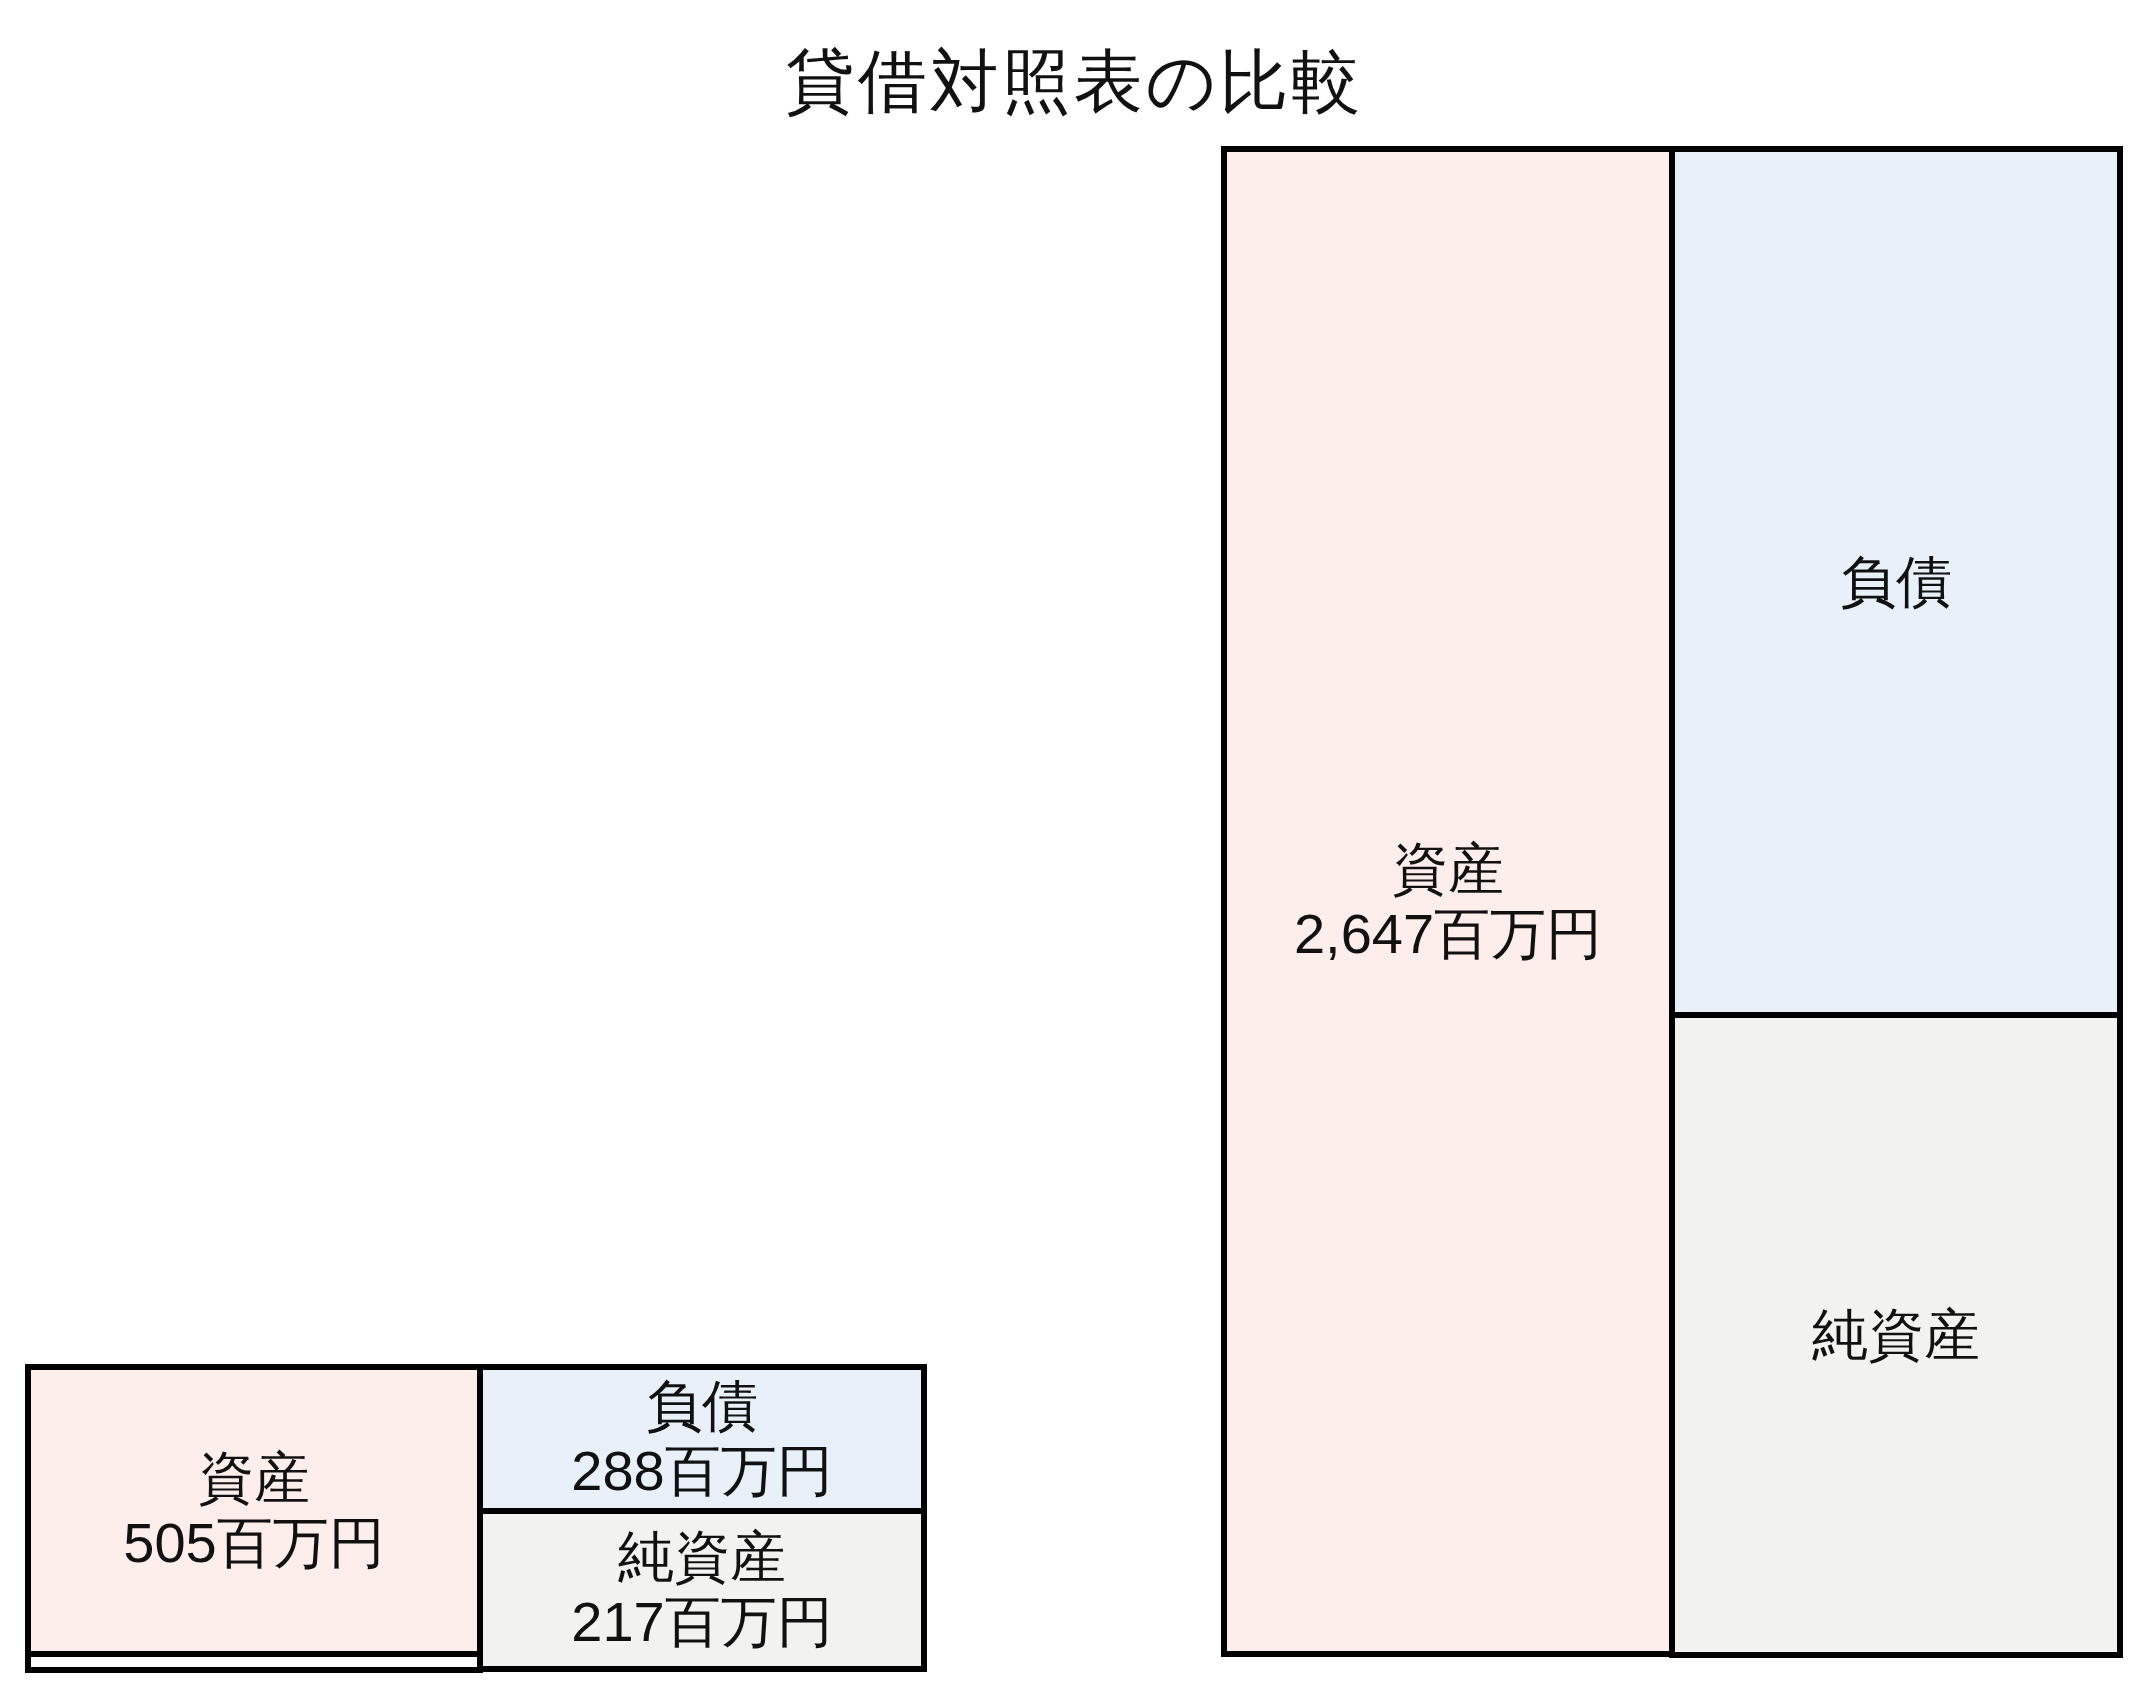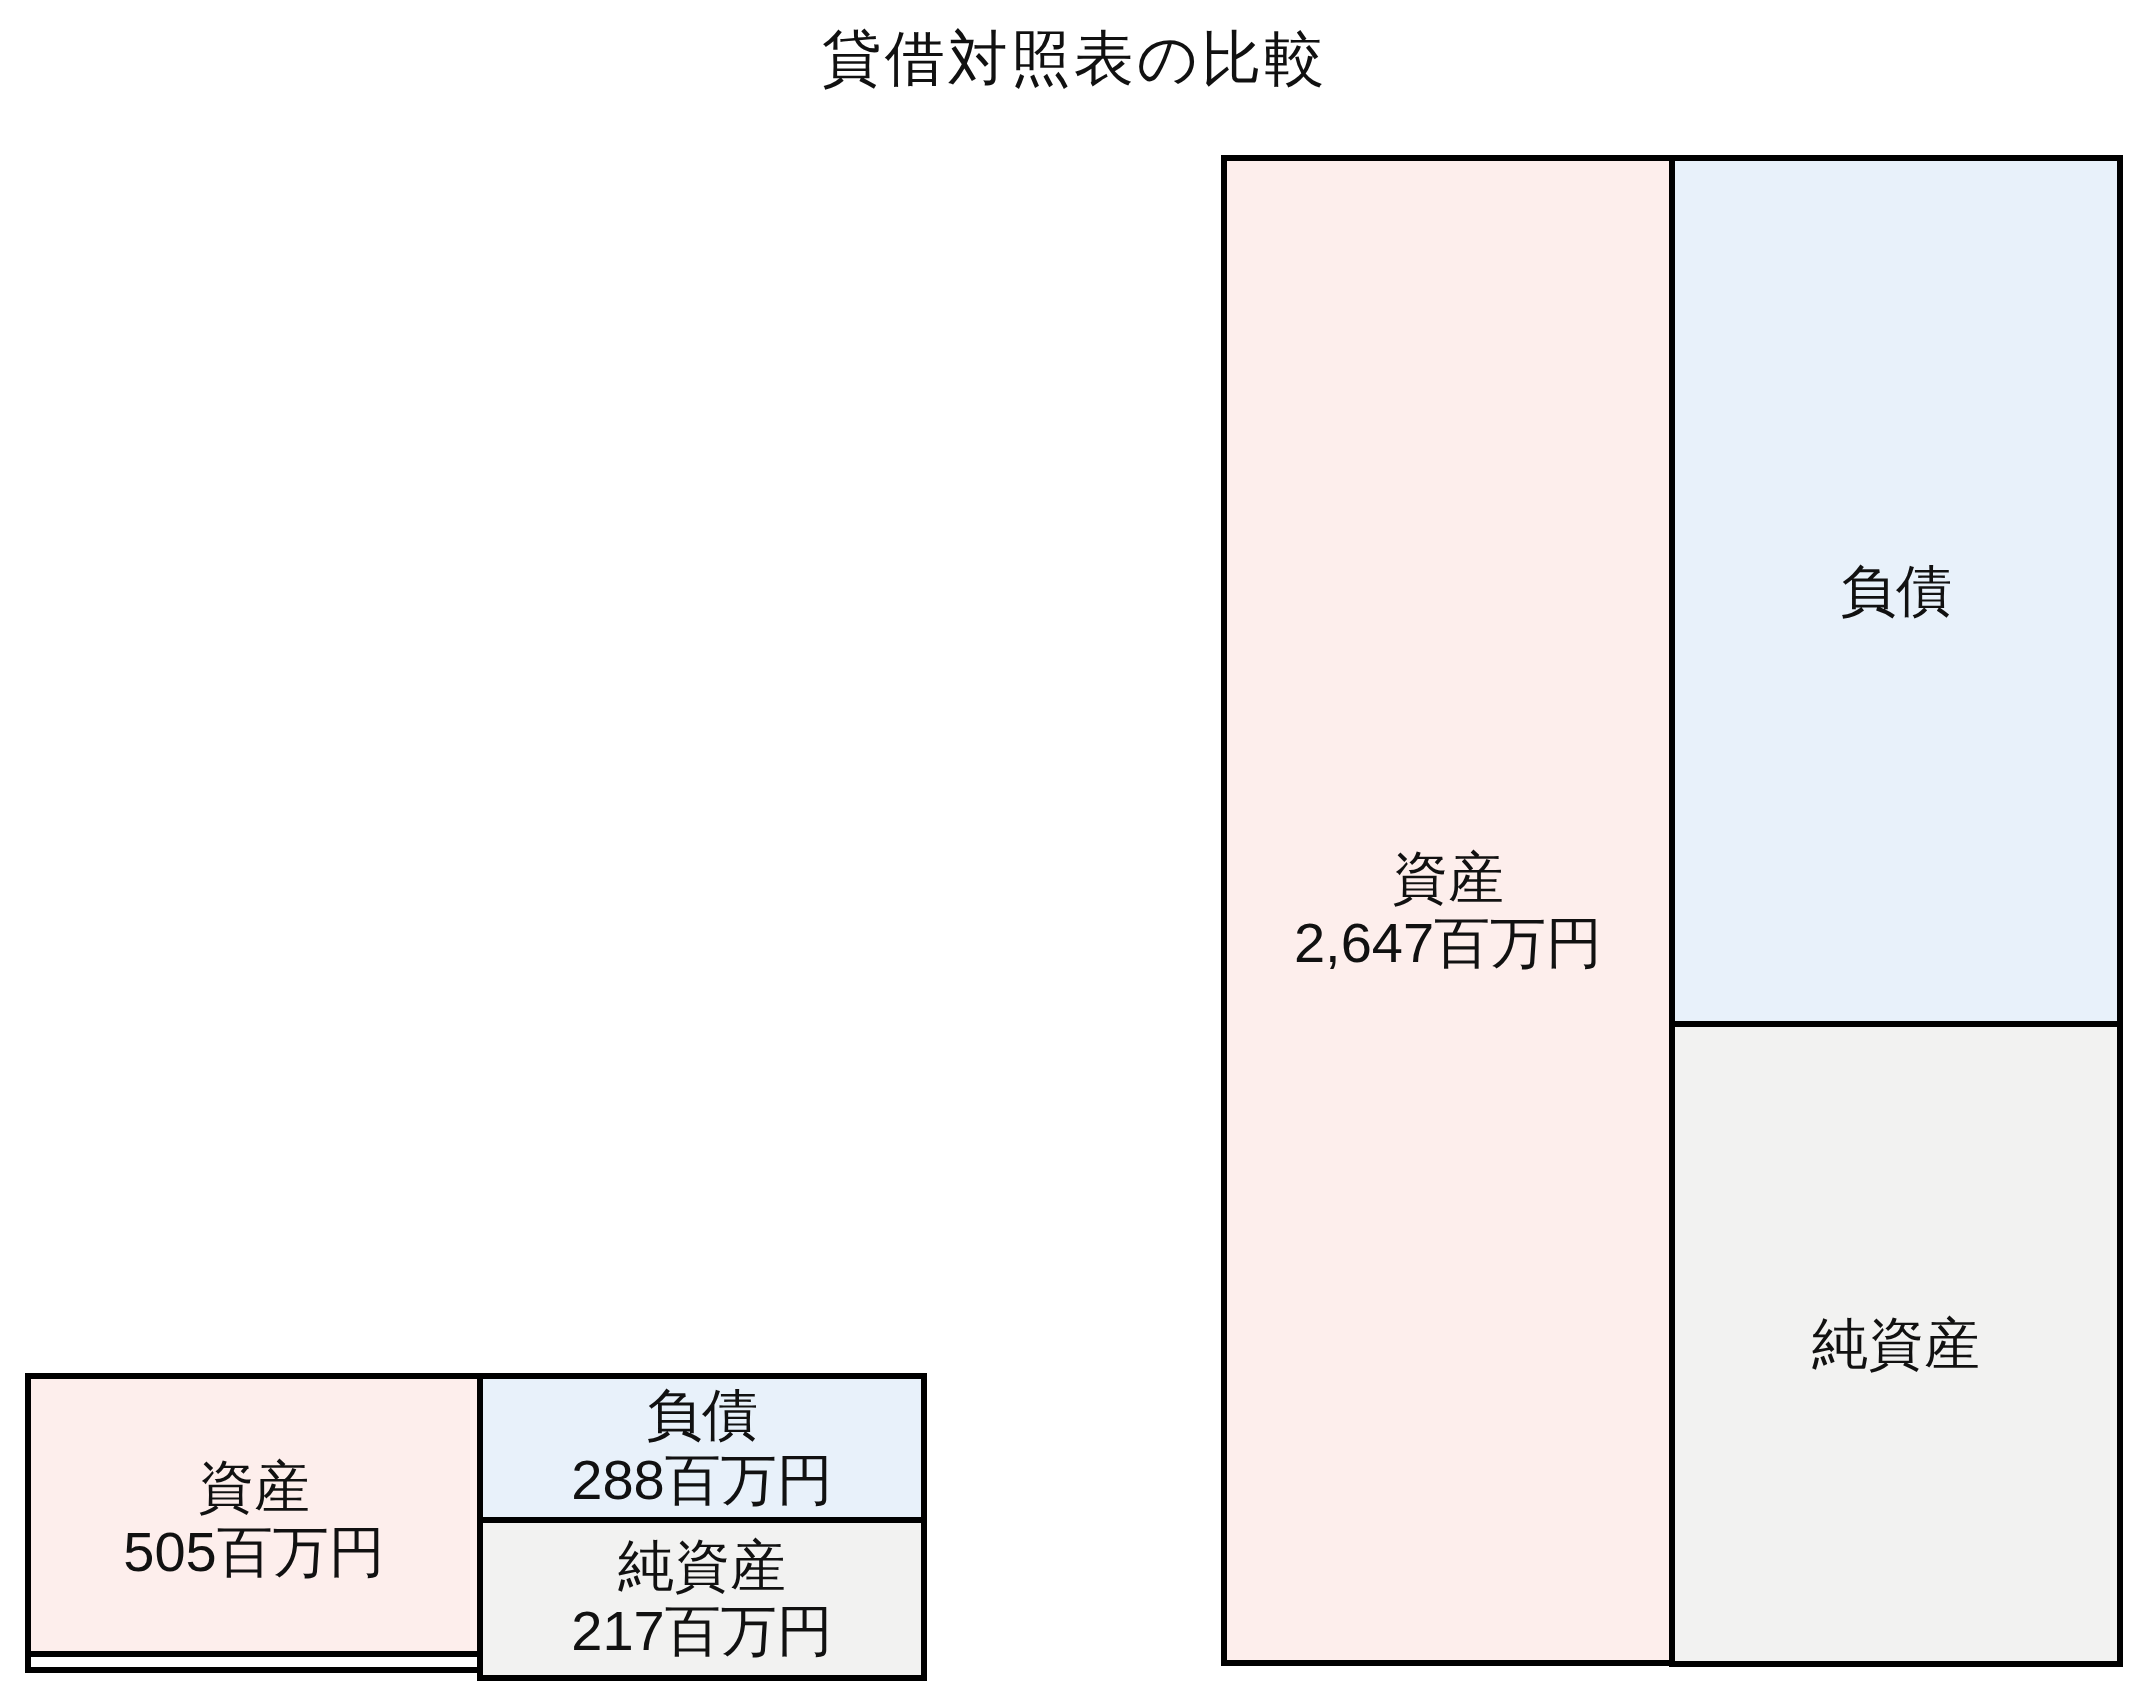--- a/index.html
+++ b/index.html
@@ -11,43 +11,42 @@
   .canvas {
     position: relative;
     width: 2149px;
     height: 1703px;
     background: #ffffff;
     overflow: hidden;
   }
   .chart-title {
     position: absolute;
     left: 0;
-    top: 26px;
+    top: 44px;
     width: 100%;
     text-align: center;
-    font-size: 60px;
+    font-size: 69px;
     line-height: 1.1;
     color: #111111;
     letter-spacing: 3px;
     white-space: nowrap;
   }
   .box {
     position: absolute;
     box-sizing: border-box;
     border: 6px solid #000000;
     display: flex;
     flex-direction: column;
     align-items: center;
     justify-content: center;
     text-align: center;
     color: #111111;
     font-size: 56px;
     line-height: 1.16;
     white-space: nowrap;
-    margin-top: 9px;
   }
   .box .seg-label, .box .seg-value { display: block; }
   .strip {
     position: absolute;
     box-sizing: border-box;
     border: 6px solid #000000;
     background: #ffffff;
   }
 </style>
 </head>

